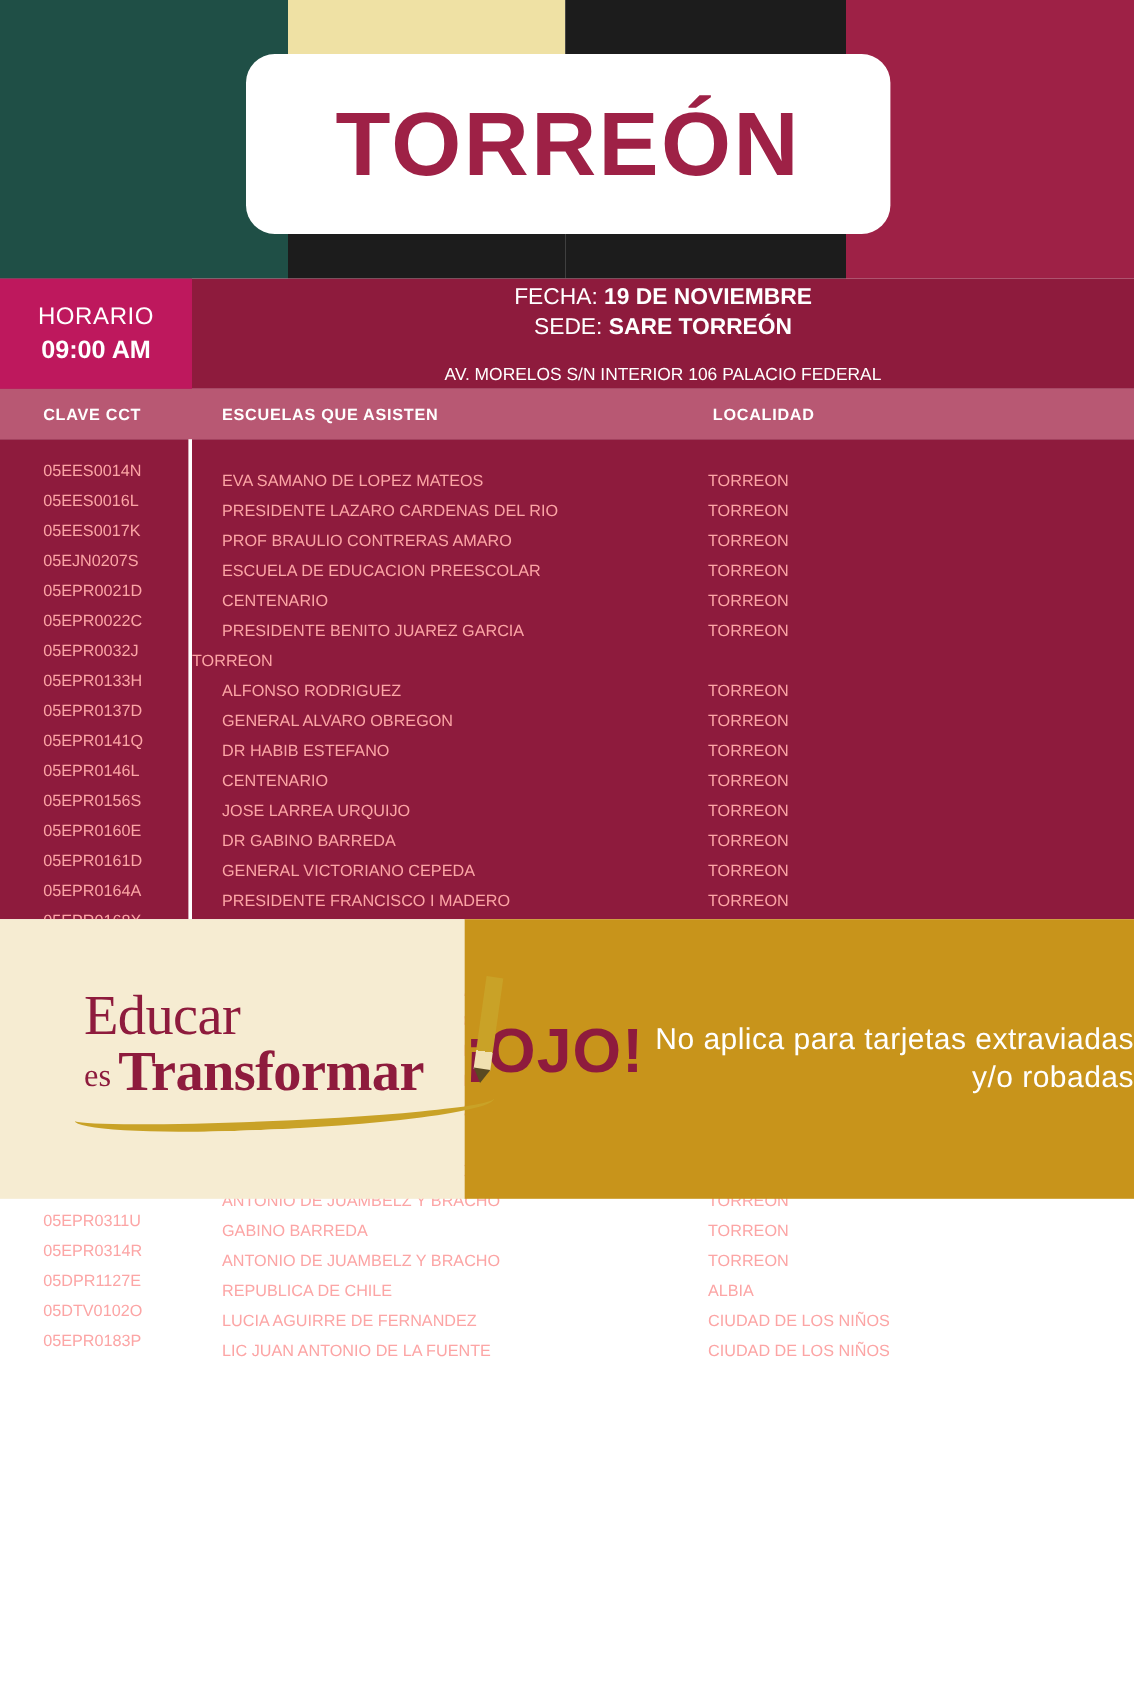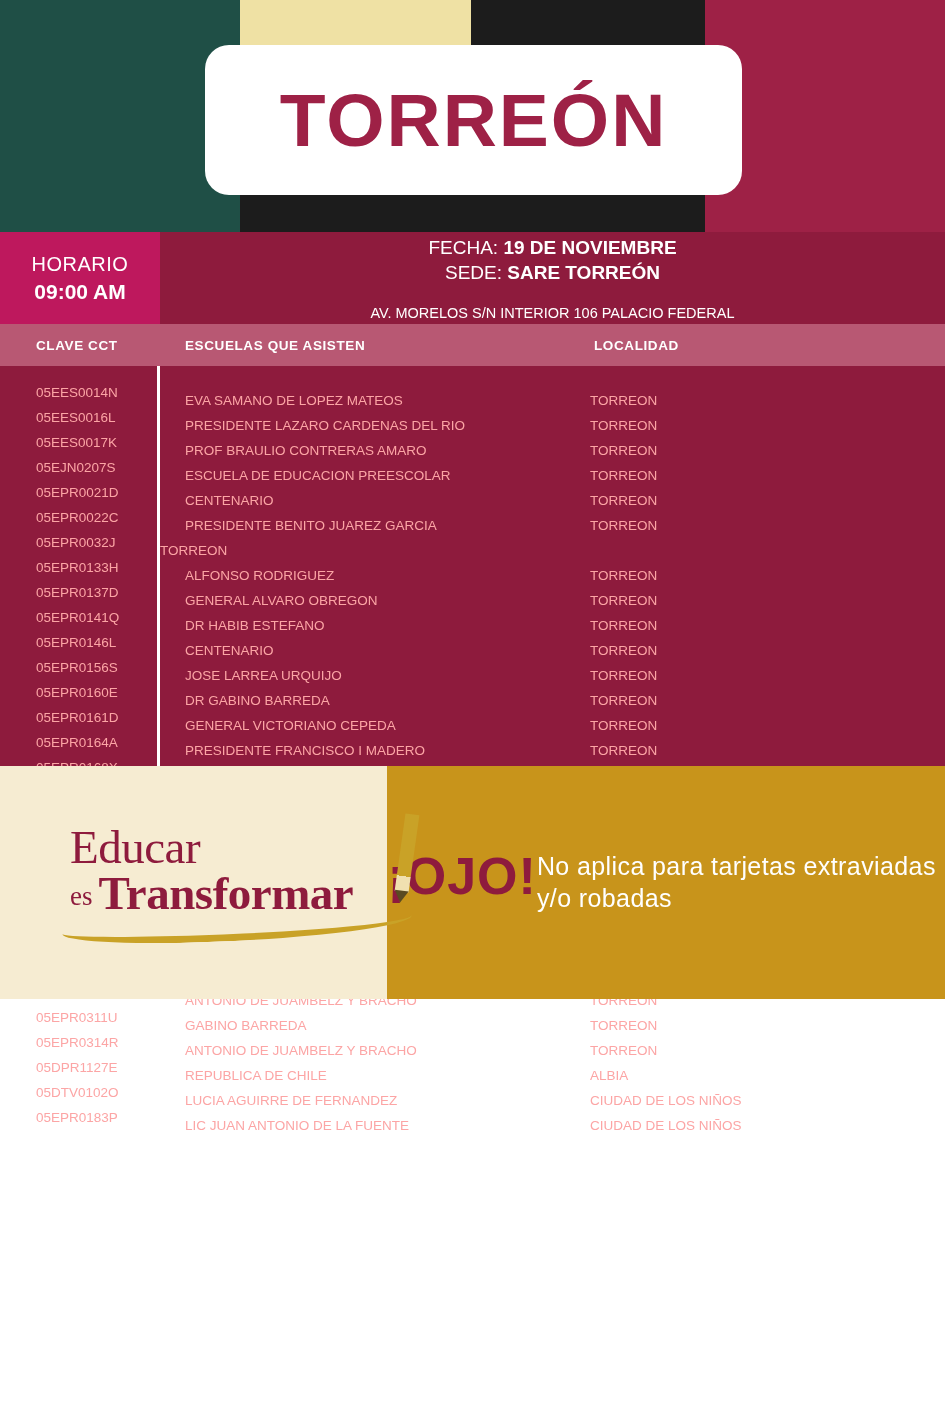--- a/index.html
+++ b/index.html
@@ -228,21 +228,21 @@
   .ojo {
     color: #8e1b3d;
     font-size: 52px;
     font-weight: bold;
     letter-spacing: 1px;
     margin-bottom: 14px;
   }
   .ojo-note {
     font-size: 25px;
     line-height: 1.25;
-    text-align: left;
+    text-align: right;
     letter-spacing: .4px;
   }
 </style>
 </head>
 <body>
 
 <div class="banner">
   <div class="banner-stripe stripe-green"></div>
   <div class="banner-stripe stripe-mid">
     <div class="stripe-cream"></div>

